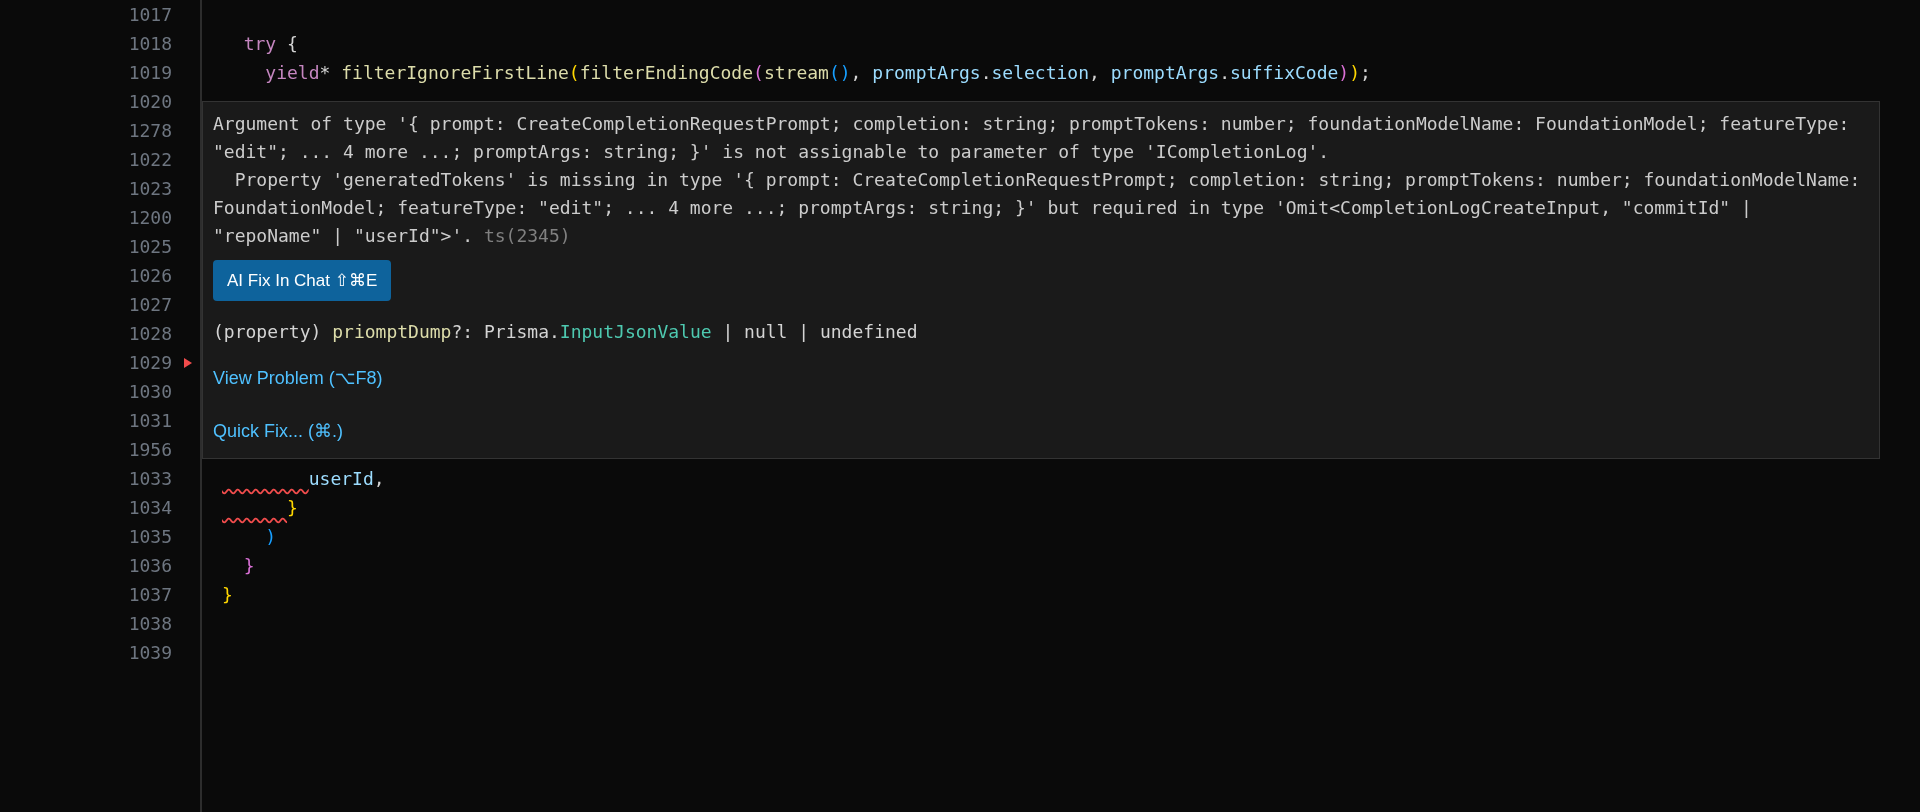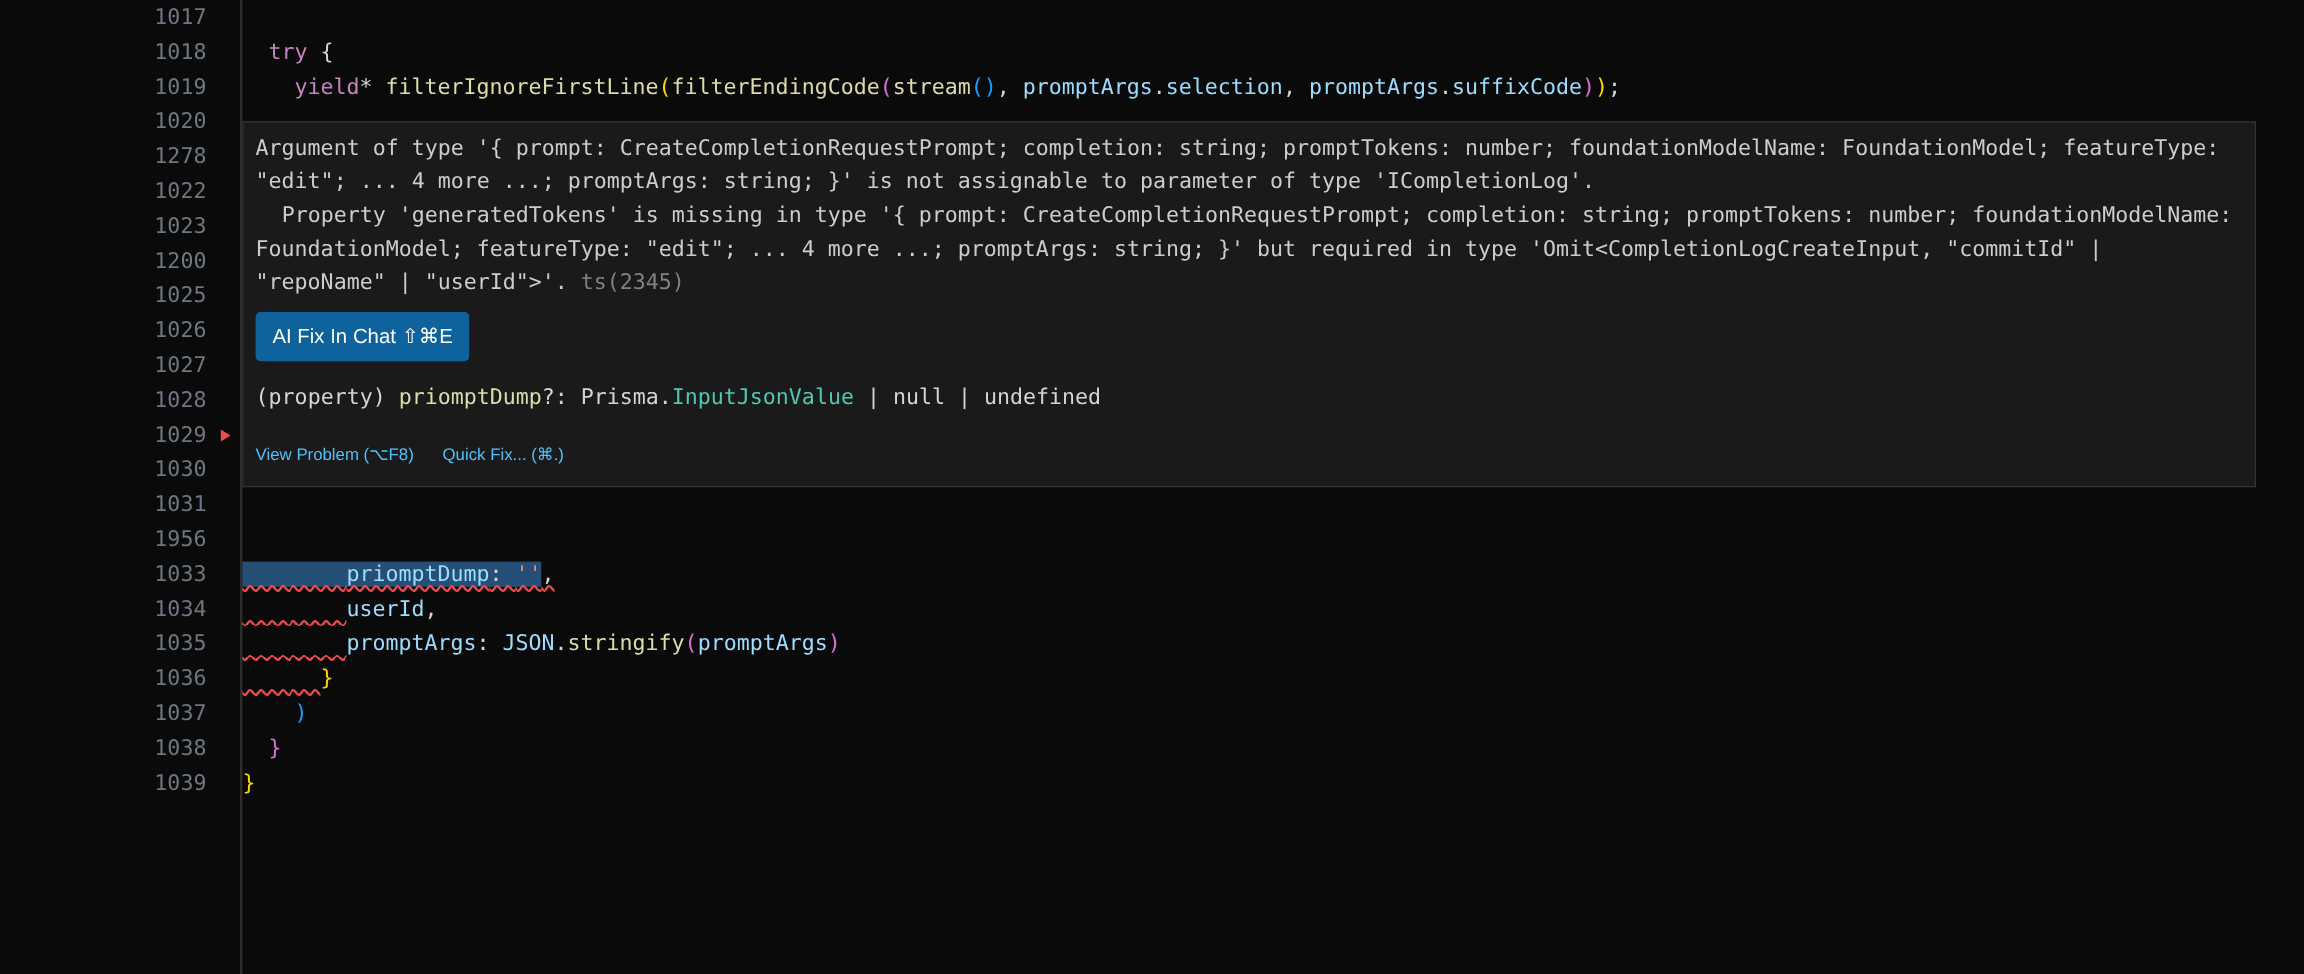--- a/index.html
+++ b/index.html
@@ -36,20 +36,21 @@
       width: 0;
       height: 0;
       border-top: 5px solid transparent;
       border-bottom: 5px solid transparent;
       border-left: 8px solid #f14c4c;
     }
     .code-area {
       flex: 1;
       position: relative;
       border-left: 2px solid #2d2d2d;
+      padding-left: 20px;
     }
     .code-line {
       height: 29px;
       white-space: pre;
       position: relative;
     }
     .hover-popup {
       position: absolute;
       top: 101px;
       left: 0px;
@@ -84,21 +85,22 @@
     .signature-row {
       margin-top: 16px;
       color: #cccccc;
     }
     .actions-row {
       margin-top: 18px;
       padding-bottom: 4px;
       display: flex;
       gap: 24px;
       font-family: -apple-system, BlinkMacSystemFont, 'Segoe UI', sans-serif;
-      font-size: 14px;
+      font-size: 18px;
+      flex-direction: column;
     }
     .action-link { color: #4fc1ff; cursor: pointer; }
 
     .tok-kw { color: #c586c0; }
     .tok-fn { color: #dcdcaa; }
     .tok-var { color: #9cdcfe; }
     .tok-prop { color: #9cdcfe; }
     .tok-type2 { color: #4ec9b0; }
     .tok-str { color: #ce9178; }
     .tok-brace { color: #ffd700; }
@@ -160,25 +162,23 @@
     <div class="code-line"></div>
     <div class="code-line"></div>
     <div class="code-line"></div>
     <div class="code-line"></div>
     <div class="code-line"></div>
     <div class="code-line"></div>
     <div class="code-line"></div>
     <div class="code-line"></div>
     <div class="code-line"></div>
 
-    <div class="code-line"><span class="squiggle"><span class="selection-bg"><span class="tok-default">        </span><span class="tok-prop">priomptDump</span><span class="tok-punct">: </span><span class="tok-str">''</span></span><span class="tok-punct">,</span></span></div>
 
     <div class="code-line"><span class="tok-default squiggle">        </span><span class="tok-var">userId</span><span class="tok-punct">,</span></div>
 
-    <div class="code-line"><span class="tok-default squiggle">        </span><span class="tok-prop">promptArgs</span><span class="tok-punct">: </span><span class="tok-var">JSON</span><span class="tok-punct">.</span><span class="tok-fn">stringify</span><span class="tok-brace2">(</span><span class="tok-var">promptArgs</span><span class="tok-brace2">)</span></div>
 
     <div class="code-line"><span class="tok-default squiggle">      </span><span class="tok-brace">}</span></div>
 
     <div class="code-line"><span class="tok-default">    </span><span class="tok-brace3">)</span></div>
 
     <div class="code-line"><span class="tok-default">  </span><span class="tok-brace2">}</span></div>
 
     <div class="code-line"><span class="tok-brace">}</span></div>
 
     <div class="hover-popup">

